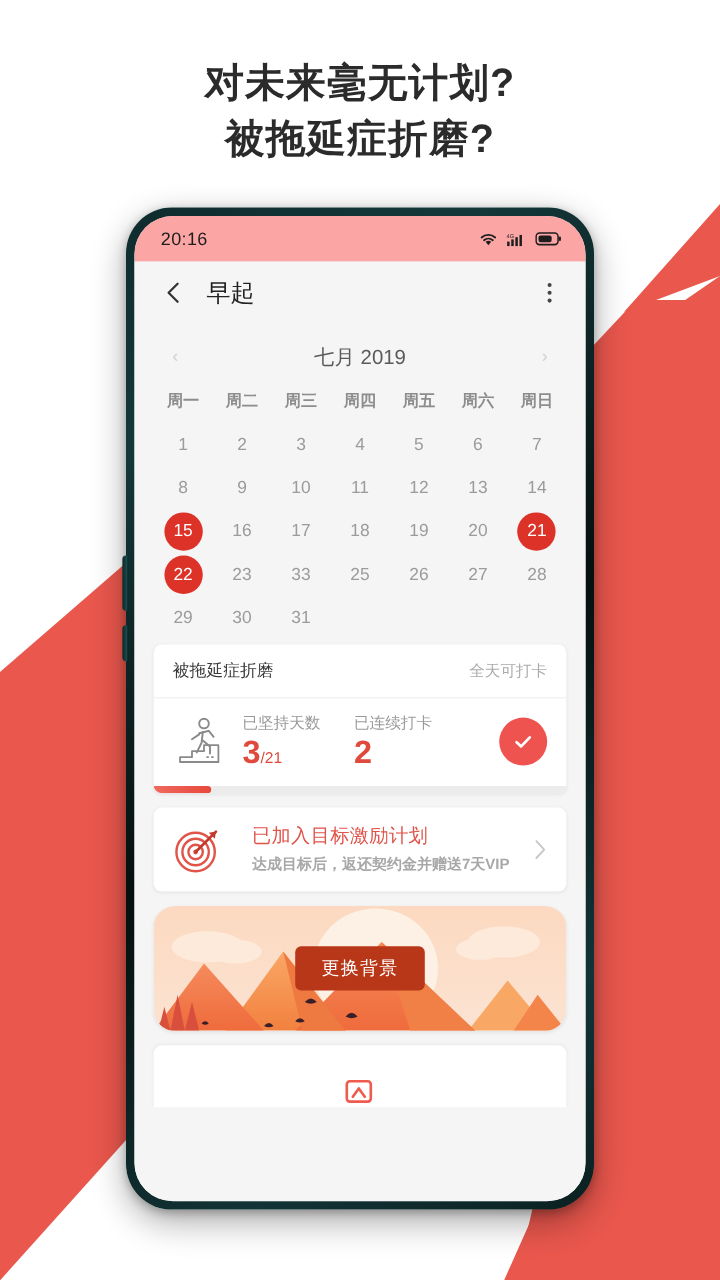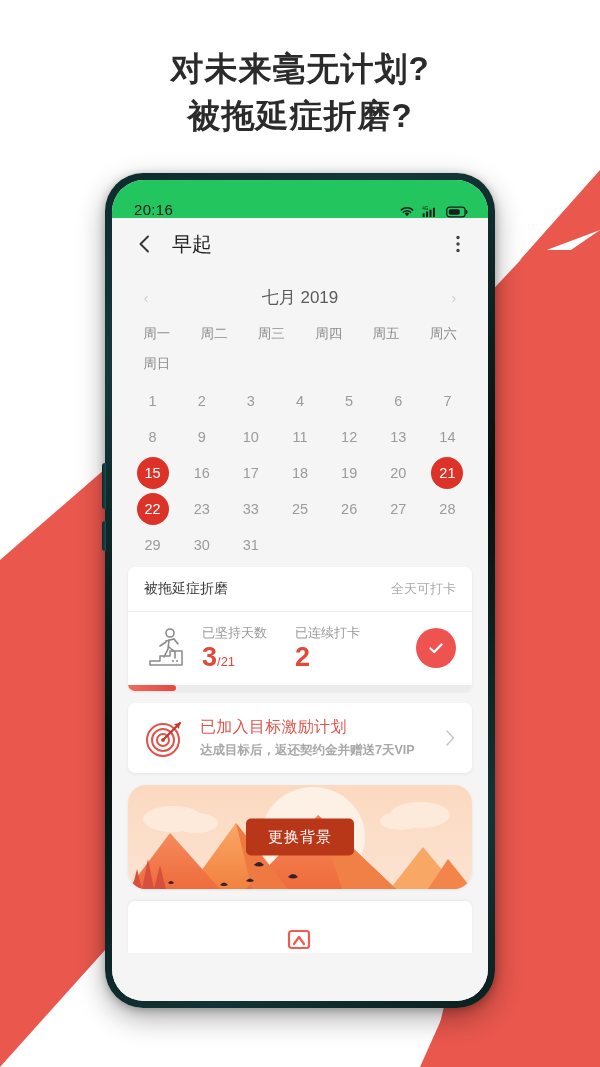--- a/index.html
+++ b/index.html
@@ -39,22 +39,22 @@
     background:linear-gradient(90deg,#0c2628,#1d4e50); border-radius:3px 0 0 3px;
   }
   .screen {
     width:100%; height:100%; border-radius:32px; overflow:hidden;
     background:#f5f5f5; position:relative;
     display:flex; flex-direction:column;
   }
 
   
   .statusbar {
-    height:38px; flex:0 0 38px; background:#22c55e;
-    display:flex; align-items:flex-end; justify-content:space-between;
+    height:38px; flex:0 0 38px; background:#fca5a5;
+    display:flex; align-items:center; justify-content:space-between;
     padding:0 20px 0 22px;
   }
   .status-time { font-size:15px; color:#1d1d1d; letter-spacing:.3px; }
   .status-icons { display:flex; align-items:center; gap:7px; }
 
   
   .appbar {
     height:52px; flex:0 0 52px; background:#f5f5f5;
     display:flex; align-items:center; padding:0 20px 0 22px;
   }
@@ -66,21 +66,21 @@
   .content { flex:1; background:#f5f5f5; overflow:hidden; position:relative; }
 
   
   .cal { padding:10px 16px 4px; }
   .cal-head {
     display:flex; align-items:center; justify-content:space-between;
     padding:6px 8px 10px;
   }
   .cal-arrow { font-size:15px; color:#cfcfcf; width:20px; text-align:center; }
   .cal-title { font-size:17px; color:#5a5a5a; }
-  .cal-week { display:grid; grid-template-columns:repeat(6,1fr); margin-bottom:4px; }
+  .cal-week { display:grid; grid-template-columns:repeat(7,1fr); margin-bottom:4px;font-weight:bold; }
   .cal-week div { text-align:center; font-size:13.5px; color:#8d8d8d; padding:6px 0; }
   .cal-grid { display:grid; grid-template-columns:repeat(7,1fr); }
   .cal-cell {
     height:36px; display:flex; align-items:center; justify-content:center;
     font-size:14.5px; color:#9b9b9b; position:relative;
   }
   .cal-cell.hl { color:#fff; }
   .cal-cell.hl::before {
     content:""; position:absolute; width:32px; height:32px; border-radius:50%;
     background:#dc3228; z-index:0;
@@ -113,21 +113,21 @@
   }
   .progress { height:6px; background:#ececec; position:relative; }
   .progress-fill {
     height:100%; background:linear-gradient(90deg,#ef6a5e,#e8483c);
     border-radius:0 3px 3px 0;
   }
 
   
   .goal { display:flex; align-items:center; padding:14px 16px; }
   .goal-icon { width:42px; height:42px; flex:0 0 42px; }
-  .goal-text { margin-left:14px; flex:1; }
+  .goal-text { margin-left:24px; flex:1; }
   .goal-title { font-size:16px; color:#e0544a; margin-bottom:4px; letter-spacing:.3px; }
   .goal-sub { font-size:12.5px; color:#a8a8a8;font-weight:bold; }
   .goal-arrow { width:12px; height:18px; flex:0 0 12px; color:#c8c8c8; }
 
   
   .banner {
     margin:0 16px 12px; border-radius:18px; overflow:hidden;
     position:relative; height:104px;
     box-shadow:0 1px 3px rgba(0,0,0,.07);
   }

